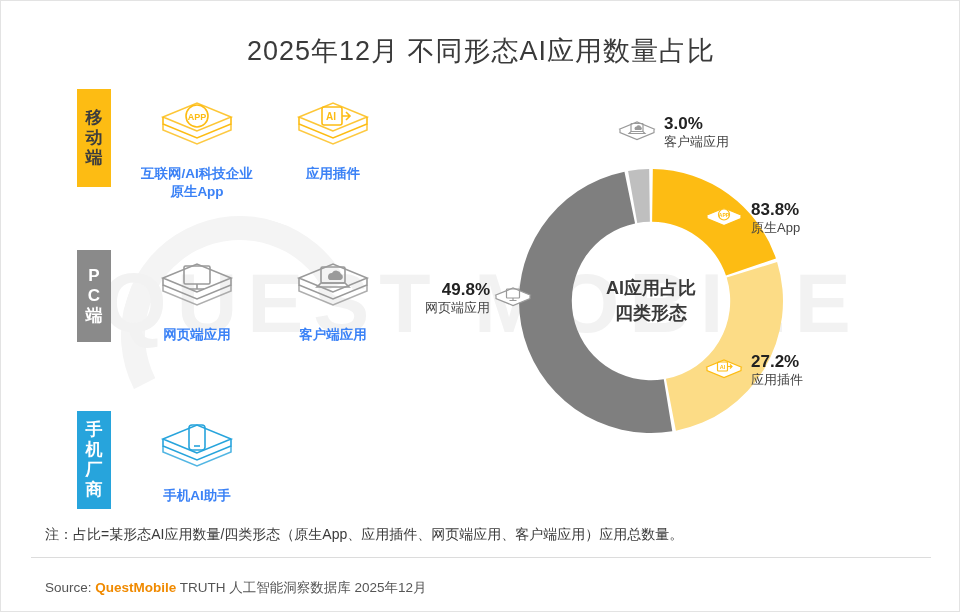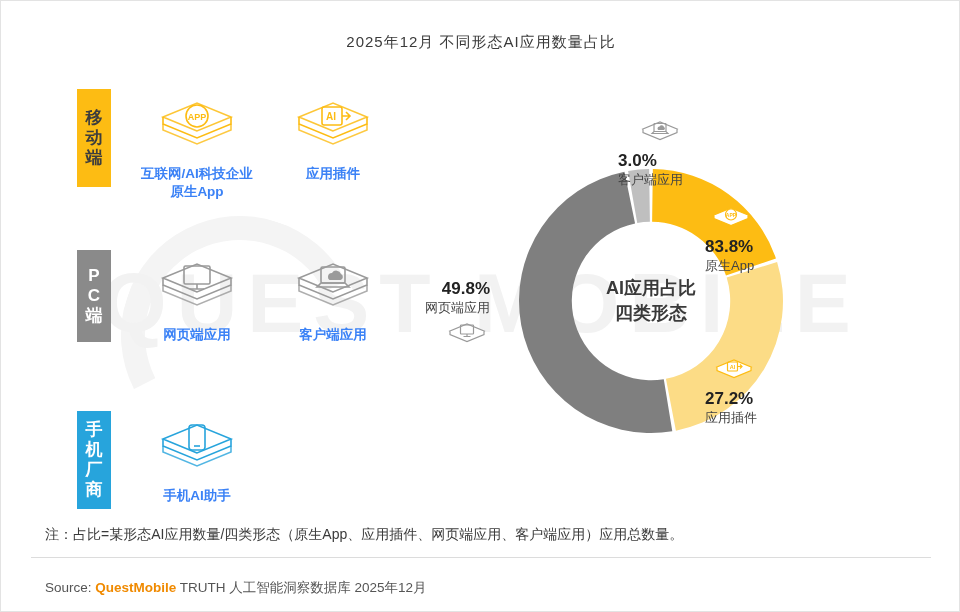--- a/index.html
+++ b/index.html
@@ -24,21 +24,21 @@
   .wm-arc{
     position:absolute;left:120px;top:215px;width:190px;height:190px;
     border:24px solid #f4f4f4;border-radius:50%;
     border-right-color:transparent;border-bottom-color:transparent;
     transform:rotate(18deg);z-index:0;pointer-events:none;
   }
 
   
   .title{
     position:absolute;left:0;top:32px;width:960px;text-align:center;
-    font-size:15px;color:#3a3a3a;letter-spacing:1px;z-index:3;
+    font-size:27px;color:#3a3a3a;letter-spacing:1px;z-index:3;
   }
 
   
   .cat-bar{
     position:absolute;width:34px;
     display:flex;flex-direction:column;align-items:center;justify-content:center;
     font-size:17px;font-weight:bold;line-height:1.18;color:#fff;z-index:3;
     padding:6px 0;box-sizing:border-box;letter-spacing:0px;
   }
   .cat-bar span{display:block;}
@@ -60,21 +60,21 @@
 
   
   #donut-wrap{position:absolute;left:500px;top:150px;width:300px;height:300px;z-index:3;}
   .donut-center{
     position:absolute;left:50%;top:50%;transform:translate(-50%,-50%);
     width:160px;text-align:center;font-size:18px;font-weight:bold;
     color:#3a3a3a;line-height:1.38;
   }
 
   
-  .callout{position:absolute;z-index:4;display:flex;align-items:flex-end;flex-direction:column;}
+  .callout{position:absolute;z-index:4;display:flex;align-items:center;}
   .callout .txt .pct{font-size:17px;font-weight:bold;color:#222;line-height:1.15;}
   .callout .txt .nm{font-size:13px;color:#444;line-height:1.2;margin-top:1px;}
   .callout.left .txt{text-align:right;}
   .callout.right .txt{text-align:left;margin-left:4px;}
 
   #co-client{left:613px;top:112px;}
   #co-native{left:700px;top:198px;}
   #co-plugin{left:700px;top:350px;}
   #co-web{left:424px;top:278px;}
 

